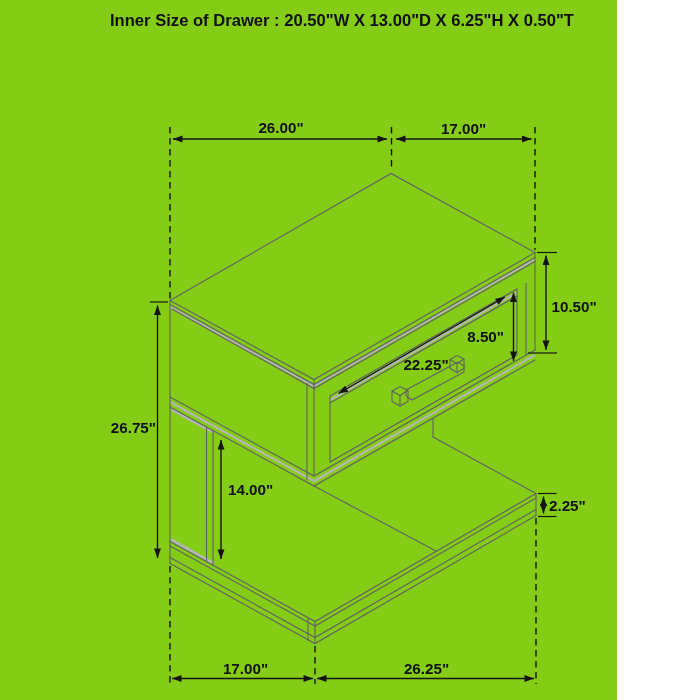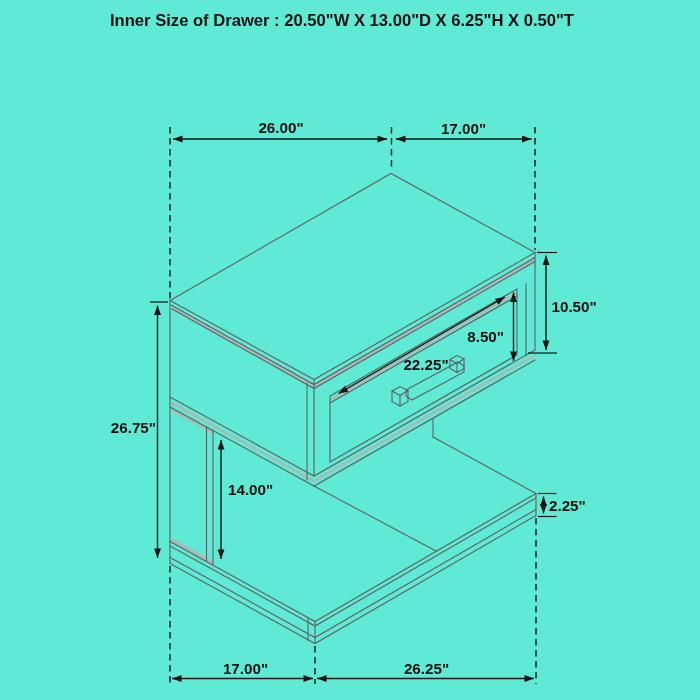--- a/index.html
+++ b/index.html
@@ -1,17 +1,17 @@
 <!DOCTYPE html>
 <html><head>
 <meta charset="utf-8">
 <style>
   html,body{margin:0;padding:0;background:#ffffff;}
   .stage{
-    position:relative;width:700px;height:700px;background:#5eead4;overflow:hidden;
+    position:relative;width:617px;height:700px;background:#84cc16;overflow:hidden;
     font-family:"Liberation Sans", sans-serif;
   }
   svg text{
     font-family:"Liberation Sans", sans-serif;
     font-weight:bold;
     fill:#111111;
     font-size:15.2px;
   }
   svg text.title{ font-size:16.6px; }
   .furn{ stroke:#616161; stroke-width:1.1; fill:none; stroke-linecap:round; }

